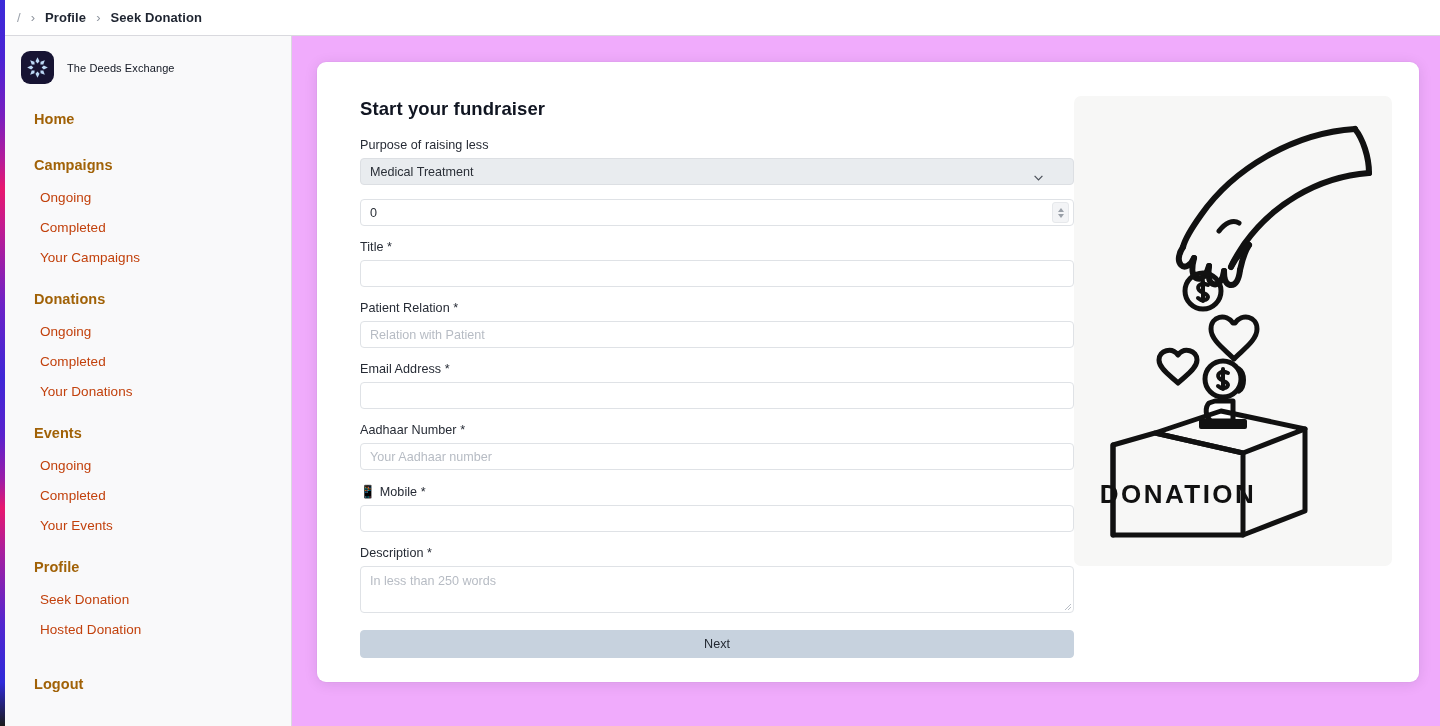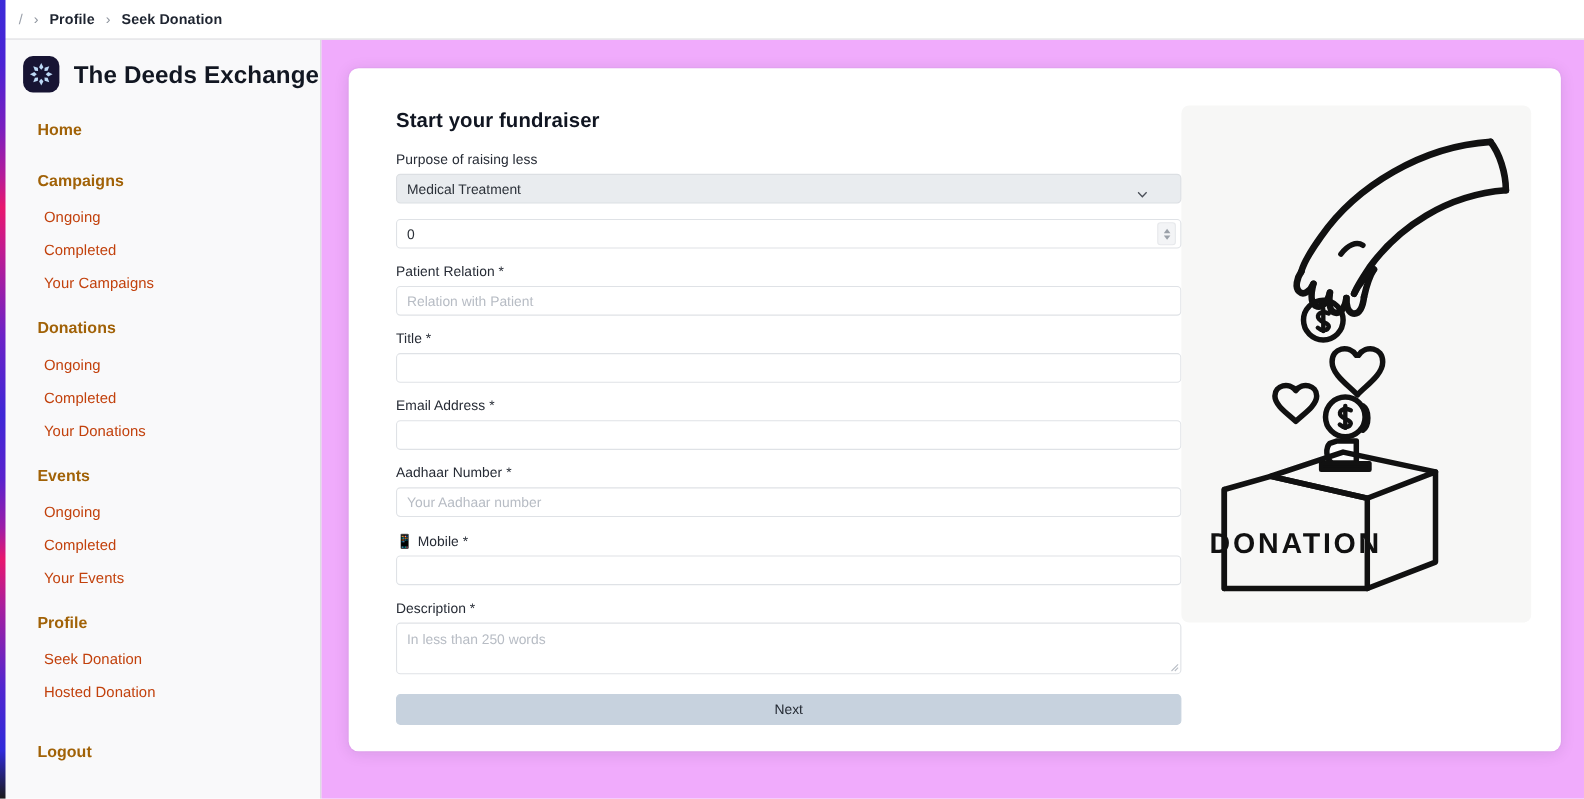--- a/index.html
+++ b/index.html
@@ -44,21 +44,21 @@
     background: #f9f9fa;
     border-right: 1px solid #d9d9de;
     z-index: 15;
   }
   .brand { display: flex; align-items: center; padding: 15px 0 0 16px; gap: 13px; }
   .brand-mark {
     width: 33px; height: 33px; border-radius: 9px;
     background: #171433; position: relative; flex: 0 0 auto;
   }
   .brand-mark svg { position: absolute; left: 4px; top: 4px; }
-  .brand-name { font-size: 22px; font-weight: 700; color: #121722; letter-spacing: .1px; }
+  .brand-name { font-size: 11px; font-weight: 400; color: #121722; letter-spacing: .1px; }
 
   .nav { padding: 20px 0 0 0; }
   .nav-head {
     font-size: 14.5px; font-weight: 700; color: #a16207;
     padding: 0 0 0 29px; height: 30px; line-height: 30px;
     letter-spacing: .05px;
   }
   .nav-head.home { margin-bottom: 16px; }
   .nav-head.group { margin-top: 11px; margin-bottom: 3px; }
   .nav-head.logout { margin-top: 24px; }
@@ -248,28 +248,28 @@
           <input class="control" type="text" value="0" style="">
           <span class="spinner">
             <span class="spin-tri spin-up"></span>
             <span class="spin-tri spin-down"></span>
           </span>
         </div>
       </div>
 
       
       <div class="field">
+        <label class="label">Title *</label>
+        <input class="control" type="text" placeholder="" style="">
+      </div>
+
+      
+      <div class="field">
         <label class="label">Patient Relation *</label>
         <input class="control" type="text" placeholder="Relation with Patient" style="">
-      </div>
-
-      
-      <div class="field">
-        <label class="label">Title *</label>
-        <input class="control" type="text" placeholder="" style="">
       </div>
 
       
       <div class="field">
         <label class="label">Email Address *</label>
         <input class="control" type="text" placeholder="" style="">
       </div>
 
       
       <div class="field">

